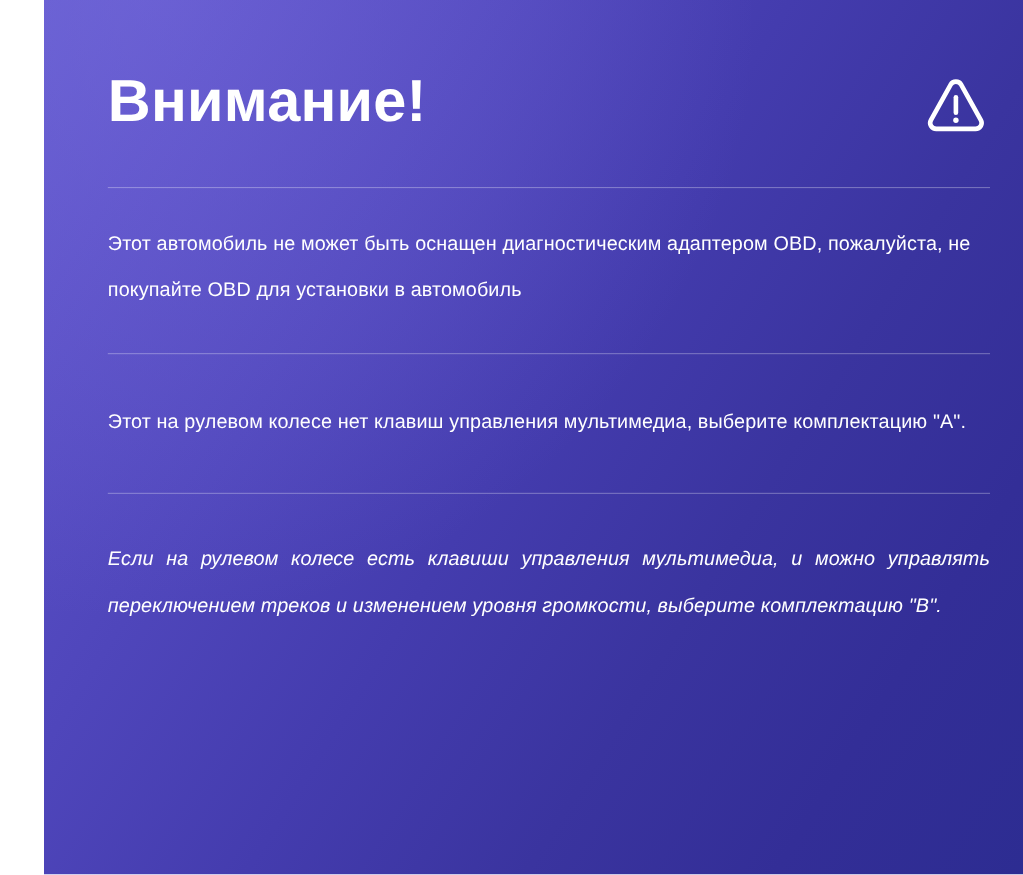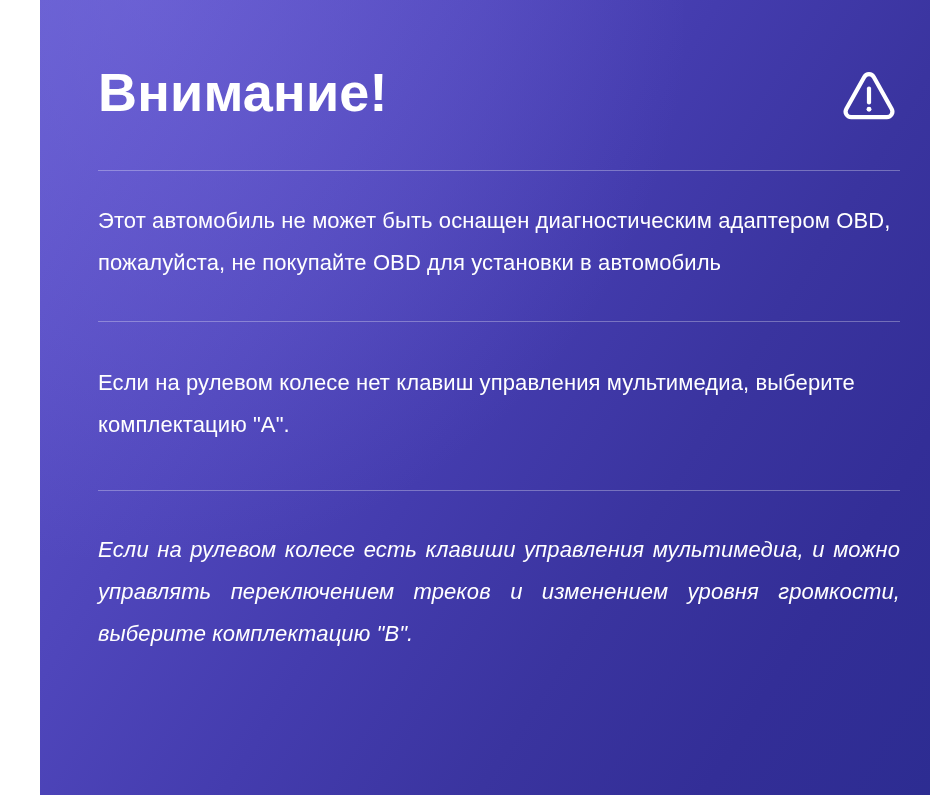--- a/index.html
+++ b/index.html
@@ -90,21 +90,21 @@
     height: 1px;
     width: 100%;
     background: rgba(255,255,255,0.30);
     border: 0;
     margin: 0;
   }
 
   
   .para {
     color: #ffffff;
-    font-size: 22px;
+    font-size: 18px;
     line-height: 42px;
     font-weight: 400;
     letter-spacing: 0.1px;
     margin: 0;
   }
 
   .block-1 { padding: 29px 0 37px 0; }
   .block-2 { padding: 40px 0 44px 0; }
   .block-3 { padding: 38px 0 0 0; }
 
@@ -143,21 +143,21 @@
 
     <hr class="divider">
 
     <div class="block-1">
       <p class="para">Этот автомобиль не может быть оснащен диагностическим адаптером OBD, пожалуйста, не покупайте OBD для установки в автомобиль</p>
     </div>
 
     <hr class="divider">
 
     <div class="block-2">
-      <p class="para">Если на рулевом колесе нет клавиш управления мультимедиа, выберите комплектацию "A".</p>
+      <p class="para">Этот на рулевом колесе нет клавиш управления мультимедиа, выберите комплектацию "A".</p>
     </div>
 
     <hr class="divider">
 
     <div class="block-3">
       <p class="para justified">Если на рулевом колесе есть клавиши управления мультимедиа, и можно управлять переключением треков и изменением уровня громкости, выберите комплектацию "B".</p>
     </div>
 
   </div>
 </div>

